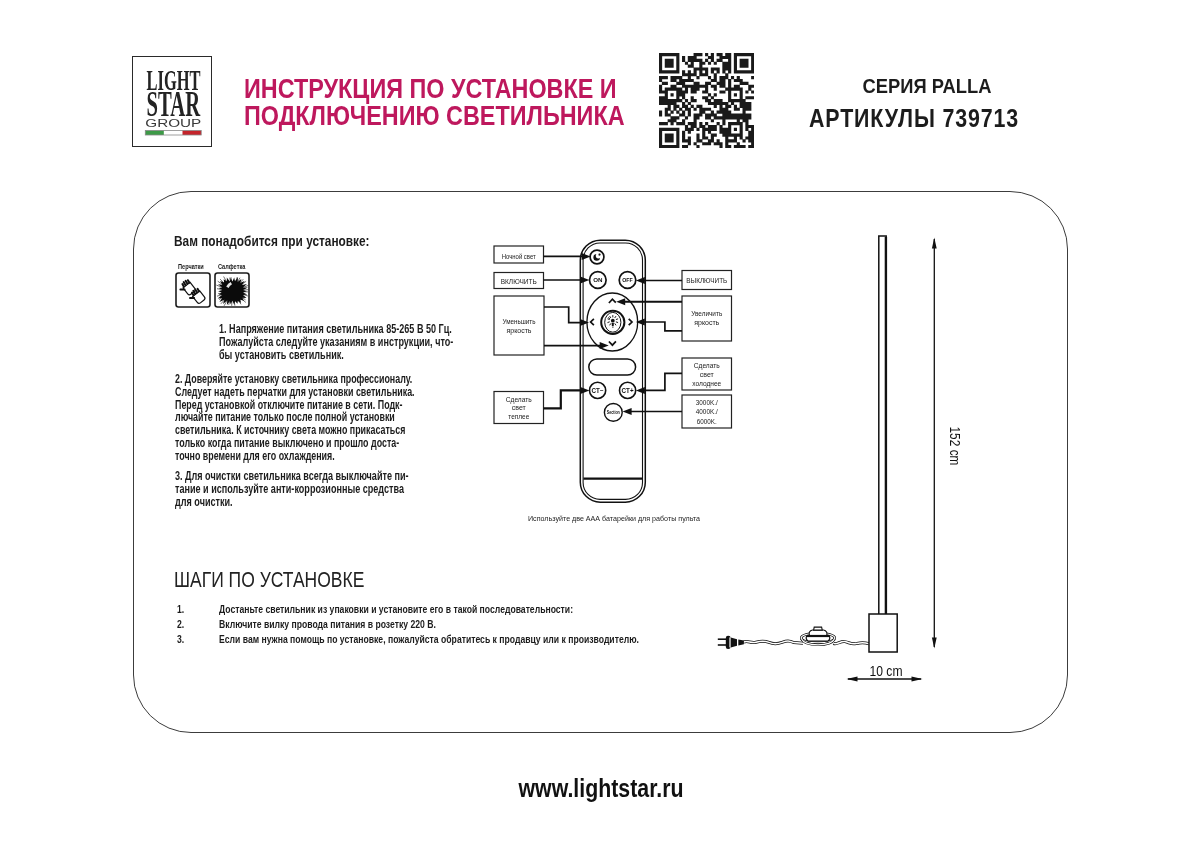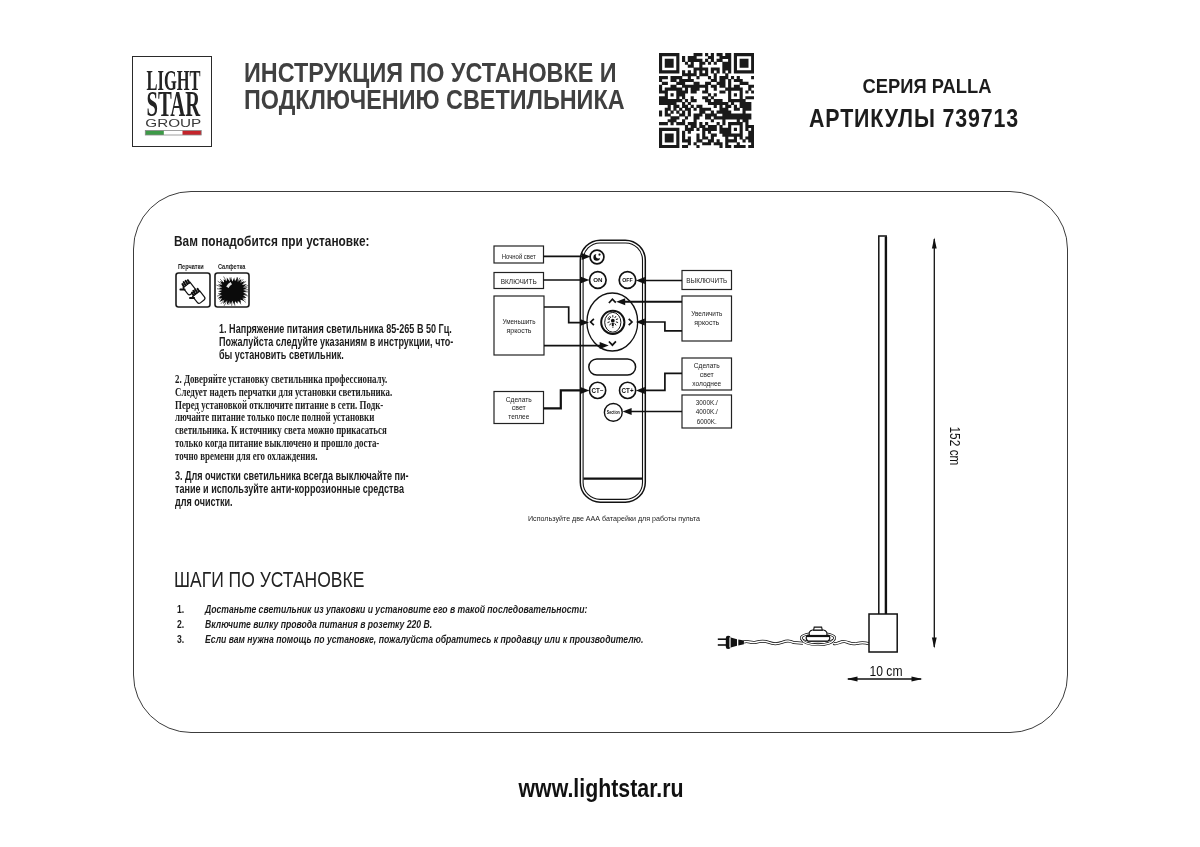--- a/index.html
+++ b/index.html
@@ -21,21 +21,21 @@
   </g>
 
   <g>
     <rect x="145.3" y="130.5" width="18.6" height="4.5" fill="#3d9a47"></rect>
     <rect x="163.9" y="130.5" width="18.6" height="4.5" fill="#fff"></rect>
     <rect x="182.5" y="130.5" width="18.7" height="4.5" fill="#c4242b"></rect>
     <rect x="145.3" y="130.5" width="55.9" height="4.5" fill="none" stroke="#888" stroke-width="0.8"></rect>
   </g>
 </svg>
 
-<div class="abs" style="left:243.5px;top:59px;font-weight:bold;color:#404040;">
+<div class="abs" style="left:243.5px;top:75px;font-weight:bold;color:#be185d;">
   <span class="cx" style="font-size:27.5px;line-height:27px;transform:scaleX(0.85);">ИНСТРУКЦИЯ ПО УСТАНОВКЕ И<br>ПОДКЛЮЧЕНИЮ СВЕТИЛЬНИКА</span>
 </div>
 
 <svg class="abs" style="left:659px;top:53px;" width="95" height="95" viewBox="0 0 94 94">
   <rect width="94" height="94" fill="#fff"></rect>
   <path fill="#1a1a1a" d="M0.00,0.00h20.19v3.10h-20.19zM34.18,0.00h8.80v3.10h-8.80zM45.58,0.00h3.10v3.10h-3.10zM51.27,0.00h3.10v3.10h-3.10zM56.97,0.00h5.95v3.10h-5.95zM65.52,0.00h5.95v3.10h-5.95zM74.06,0.00h20.19v3.10h-20.19zM0.00,2.85h3.10v3.10h-3.10zM17.09,2.85h3.10v3.10h-3.10zM22.79,2.85h3.10v3.10h-3.10zM28.48,2.85h8.80v3.10h-8.80zM48.42,2.85h5.95v3.10h-5.95zM59.82,2.85h11.64v3.10h-11.64zM74.06,2.85h3.10v3.10h-3.10zM91.15,2.85h3.10v3.10h-3.10zM0.00,5.70h3.10v3.10h-3.10zM5.70,5.70h8.80v3.10h-8.80zM17.09,5.70h3.10v3.10h-3.10zM22.79,5.70h3.10v3.10h-3.10zM28.48,5.70h14.49v3.10h-14.49zM45.58,5.70h3.10v3.10h-3.10zM51.27,5.70h3.10v3.10h-3.10zM56.97,5.70h5.95v3.10h-5.95zM68.36,5.70h3.10v3.10h-3.10zM74.06,5.70h3.10v3.10h-3.10zM79.76,5.70h8.80v3.10h-8.80zM91.15,5.70h3.10v3.10h-3.10zM0.00,8.55h3.10v3.10h-3.10zM5.70,8.55h8.80v3.10h-8.80zM17.09,8.55h3.10v3.10h-3.10zM25.64,8.55h3.10v3.10h-3.10zM31.33,8.55h3.10v3.10h-3.10zM39.88,8.55h5.95v3.10h-5.95zM48.42,8.55h3.10v3.10h-3.10zM54.12,8.55h3.10v3.10h-3.10zM62.67,8.55h8.80v3.10h-8.80zM74.06,8.55h3.10v3.10h-3.10zM79.76,8.55h8.80v3.10h-8.80zM91.15,8.55h3.10v3.10h-3.10zM0.00,11.39h3.10v3.10h-3.10zM5.70,11.39h8.80v3.10h-8.80zM17.09,11.39h3.10v3.10h-3.10zM28.48,11.39h5.95v3.10h-5.95zM39.88,11.39h3.10v3.10h-3.10zM62.67,11.39h8.80v3.10h-8.80zM74.06,11.39h3.10v3.10h-3.10zM79.76,11.39h8.80v3.10h-8.80zM91.15,11.39h3.10v3.10h-3.10zM0.00,14.24h3.10v3.10h-3.10zM17.09,14.24h3.10v3.10h-3.10zM34.18,14.24h14.49v3.10h-14.49zM51.27,14.24h8.80v3.10h-8.80zM62.67,14.24h8.80v3.10h-8.80zM74.06,14.24h3.10v3.10h-3.10zM91.15,14.24h3.10v3.10h-3.10zM0.00,17.09h20.19v3.10h-20.19zM22.79,17.09h3.10v3.10h-3.10zM28.48,17.09h3.10v3.10h-3.10zM34.18,17.09h3.10v3.10h-3.10zM39.88,17.09h3.10v3.10h-3.10zM45.58,17.09h3.10v3.10h-3.10zM51.27,17.09h3.10v3.10h-3.10zM56.97,17.09h3.10v3.10h-3.10zM62.67,17.09h3.10v3.10h-3.10zM68.36,17.09h3.10v3.10h-3.10zM74.06,17.09h20.19v3.10h-20.19zM22.79,19.94h14.49v3.10h-14.49zM39.88,19.94h8.80v3.10h-8.80zM54.12,19.94h3.10v3.10h-3.10zM65.52,19.94h3.10v3.10h-3.10zM0.00,22.79h8.80v3.10h-8.80zM11.39,22.79h11.64v3.10h-11.64zM28.48,22.79h3.10v3.10h-3.10zM37.03,22.79h3.10v3.10h-3.10zM48.42,22.79h3.10v3.10h-3.10zM54.12,22.79h3.10v3.10h-3.10zM59.82,22.79h8.80v3.10h-8.80zM71.21,22.79h3.10v3.10h-3.10zM76.91,22.79h3.10v3.10h-3.10zM91.15,22.79h3.10v3.10h-3.10zM0.00,25.64h3.10v3.10h-3.10zM11.39,25.64h5.95v3.10h-5.95zM19.94,25.64h14.49v3.10h-14.49zM51.27,25.64h5.95v3.10h-5.95zM59.82,25.64h5.95v3.10h-5.95zM68.36,25.64h3.10v3.10h-3.10zM74.06,25.64h8.80v3.10h-8.80zM2.85,28.48h5.95v3.10h-5.95zM17.09,28.48h8.80v3.10h-8.80zM34.18,28.48h5.95v3.10h-5.95zM45.58,28.48h5.95v3.10h-5.95zM56.97,28.48h8.80v3.10h-8.80zM68.36,28.48h3.10v3.10h-3.10zM79.76,28.48h8.80v3.10h-8.80zM0.00,31.33h3.10v3.10h-3.10zM11.39,31.33h5.95v3.10h-5.95zM22.79,31.33h25.89v3.10h-25.89zM51.27,31.33h5.95v3.10h-5.95zM59.82,31.33h5.95v3.10h-5.95zM68.36,31.33h3.10v3.10h-3.10zM74.06,31.33h5.95v3.10h-5.95zM88.30,31.33h5.95v3.10h-5.95zM0.00,34.18h3.10v3.10h-3.10zM5.70,34.18h17.34v3.10h-17.34zM25.64,34.18h3.10v3.10h-3.10zM31.33,34.18h8.80v3.10h-8.80zM45.58,34.18h3.10v3.10h-3.10zM54.12,34.18h3.10v3.10h-3.10zM65.52,34.18h17.34v3.10h-17.34zM88.30,34.18h3.10v3.10h-3.10zM0.00,37.03h8.80v3.10h-8.80zM17.09,37.03h11.64v3.10h-11.64zM31.33,37.03h5.95v3.10h-5.95zM42.73,37.03h5.95v3.10h-5.95zM59.82,37.03h5.95v3.10h-5.95zM68.36,37.03h3.10v3.10h-3.10zM79.76,37.03h3.10v3.10h-3.10zM85.45,37.03h3.10v3.10h-3.10zM91.15,37.03h3.10v3.10h-3.10zM5.70,39.88h3.10v3.10h-3.10zM11.39,39.88h3.10v3.10h-3.10zM17.09,39.88h8.80v3.10h-8.80zM48.42,39.88h3.10v3.10h-3.10zM54.12,39.88h3.10v3.10h-3.10zM68.36,39.88h3.10v3.10h-3.10zM74.06,39.88h3.10v3.10h-3.10zM79.76,39.88h3.10v3.10h-3.10zM0.00,42.73h8.80v3.10h-8.80zM17.09,42.73h3.10v3.10h-3.10zM22.79,42.73h3.10v3.10h-3.10zM31.33,42.73h3.10v3.10h-3.10zM42.73,42.73h5.95v3.10h-5.95zM51.27,42.73h3.10v3.10h-3.10zM68.36,42.73h3.10v3.10h-3.10zM79.76,42.73h3.10v3.10h-3.10zM85.45,42.73h8.80v3.10h-8.80zM0.00,45.58h23.04v3.10h-23.04zM25.64,45.58h3.10v3.10h-3.10zM31.33,45.58h5.95v3.10h-5.95zM45.58,45.58h5.95v3.10h-5.95zM54.12,45.58h8.80v3.10h-8.80zM68.36,45.58h17.34v3.10h-17.34zM0.00,48.42h17.34v3.10h-17.34zM22.79,48.42h3.10v3.10h-3.10zM28.48,48.42h3.10v3.10h-3.10zM48.42,48.42h20.19v3.10h-20.19zM71.21,48.42h3.10v3.10h-3.10zM79.76,48.42h11.64v3.10h-11.64zM8.55,51.27h3.10v3.10h-3.10zM14.24,51.27h5.95v3.10h-5.95zM22.79,51.27h5.95v3.10h-5.95zM31.33,51.27h3.10v3.10h-3.10zM37.03,51.27h5.95v3.10h-5.95zM54.12,51.27h3.10v3.10h-3.10zM59.82,51.27h3.10v3.10h-3.10zM65.52,51.27h5.95v3.10h-5.95zM74.06,51.27h3.10v3.10h-3.10zM79.76,51.27h11.64v3.10h-11.64zM5.70,54.12h5.95v3.10h-5.95zM14.24,54.12h3.10v3.10h-3.10zM19.94,54.12h3.10v3.10h-3.10zM25.64,54.12h5.95v3.10h-5.95zM34.18,54.12h3.10v3.10h-3.10zM39.88,54.12h11.64v3.10h-11.64zM59.82,54.12h8.80v3.10h-8.80zM74.06,54.12h5.95v3.10h-5.95zM82.61,54.12h8.80v3.10h-8.80zM0.00,56.97h3.10v3.10h-3.10zM5.70,56.97h3.10v3.10h-3.10zM11.39,56.97h3.10v3.10h-3.10zM17.09,56.97h3.10v3.10h-3.10zM22.79,56.97h3.10v3.10h-3.10zM28.48,56.97h3.10v3.10h-3.10zM39.88,56.97h5.95v3.10h-5.95zM51.27,56.97h3.10v3.10h-3.10zM56.97,56.97h14.49v3.10h-14.49zM82.61,56.97h3.10v3.10h-3.10zM0.00,59.82h3.10v3.10h-3.10zM5.70,59.82h5.95v3.10h-5.95zM19.94,59.82h5.95v3.10h-5.95zM28.48,59.82h3.10v3.10h-3.10zM34.18,59.82h8.80v3.10h-8.80zM45.58,59.82h11.64v3.10h-11.64zM62.67,59.82h28.73v3.10h-28.73zM11.39,62.67h8.80v3.10h-8.80zM25.64,62.67h3.10v3.10h-3.10zM34.18,62.67h5.95v3.10h-5.95zM45.58,62.67h5.95v3.10h-5.95zM54.12,62.67h37.28v3.10h-37.28zM8.55,65.52h8.80v3.10h-8.80zM22.79,65.52h3.10v3.10h-3.10zM34.18,65.52h3.10v3.10h-3.10zM51.27,65.52h3.10v3.10h-3.10zM62.67,65.52h3.10v3.10h-3.10zM76.91,65.52h3.10v3.10h-3.10zM82.61,65.52h5.95v3.10h-5.95zM0.00,68.36h8.80v3.10h-8.80zM11.39,68.36h3.10v3.10h-3.10zM17.09,68.36h8.80v3.10h-8.80zM28.48,68.36h8.80v3.10h-8.80zM39.88,68.36h3.10v3.10h-3.10zM45.58,68.36h3.10v3.10h-3.10zM56.97,68.36h3.10v3.10h-3.10zM62.67,68.36h3.10v3.10h-3.10zM68.36,68.36h14.49v3.10h-14.49zM85.45,68.36h3.10v3.10h-3.10zM25.64,71.21h3.10v3.10h-3.10zM31.33,71.21h5.95v3.10h-5.95zM39.88,71.21h5.95v3.10h-5.95zM48.42,71.21h8.80v3.10h-8.80zM59.82,71.21h3.10v3.10h-3.10zM68.36,71.21h3.10v3.10h-3.10zM79.76,71.21h3.10v3.10h-3.10zM85.45,71.21h8.80v3.10h-8.80zM0.00,74.06h20.19v3.10h-20.19zM25.64,74.06h8.80v3.10h-8.80zM37.03,74.06h3.10v3.10h-3.10zM42.73,74.06h14.49v3.10h-14.49zM59.82,74.06h11.64v3.10h-11.64zM74.06,74.06h3.10v3.10h-3.10zM79.76,74.06h3.10v3.10h-3.10zM85.45,74.06h3.10v3.10h-3.10zM91.15,74.06h3.10v3.10h-3.10zM0.00,76.91h3.10v3.10h-3.10zM17.09,76.91h3.10v3.10h-3.10zM22.79,76.91h3.10v3.10h-3.10zM28.48,76.91h3.10v3.10h-3.10zM42.73,76.91h3.10v3.10h-3.10zM48.42,76.91h3.10v3.10h-3.10zM59.82,76.91h11.64v3.10h-11.64zM79.76,76.91h3.10v3.10h-3.10zM88.30,76.91h5.95v3.10h-5.95zM0.00,79.76h3.10v3.10h-3.10zM5.70,79.76h8.80v3.10h-8.80zM17.09,79.76h3.10v3.10h-3.10zM22.79,79.76h3.10v3.10h-3.10zM37.03,79.76h3.10v3.10h-3.10zM42.73,79.76h3.10v3.10h-3.10zM51.27,79.76h5.95v3.10h-5.95zM62.67,79.76h20.19v3.10h-20.19zM88.30,79.76h5.95v3.10h-5.95zM0.00,82.61h3.10v3.10h-3.10zM5.70,82.61h8.80v3.10h-8.80zM17.09,82.61h3.10v3.10h-3.10zM22.79,82.61h3.10v3.10h-3.10zM28.48,82.61h3.10v3.10h-3.10zM37.03,82.61h3.10v3.10h-3.10zM42.73,82.61h5.95v3.10h-5.95zM51.27,82.61h3.10v3.10h-3.10zM65.52,82.61h3.10v3.10h-3.10zM74.06,82.61h3.10v3.10h-3.10zM79.76,82.61h3.10v3.10h-3.10zM85.45,82.61h8.80v3.10h-8.80zM0.00,85.45h3.10v3.10h-3.10zM5.70,85.45h8.80v3.10h-8.80zM17.09,85.45h3.10v3.10h-3.10zM22.79,85.45h8.80v3.10h-8.80zM37.03,85.45h5.95v3.10h-5.95zM48.42,85.45h5.95v3.10h-5.95zM56.97,85.45h3.10v3.10h-3.10zM65.52,85.45h11.64v3.10h-11.64zM82.61,85.45h3.10v3.10h-3.10zM88.30,85.45h5.95v3.10h-5.95zM0.00,88.30h3.10v3.10h-3.10zM17.09,88.30h3.10v3.10h-3.10zM28.48,88.30h3.10v3.10h-3.10zM34.18,88.30h3.10v3.10h-3.10zM42.73,88.30h8.80v3.10h-8.80zM54.12,88.30h8.80v3.10h-8.80zM65.52,88.30h3.10v3.10h-3.10zM76.91,88.30h3.10v3.10h-3.10zM91.15,88.30h3.10v3.10h-3.10zM0.00,91.15h20.19v3.10h-20.19zM22.79,91.15h5.95v3.10h-5.95zM37.03,91.15h3.10v3.10h-3.10zM59.82,91.15h3.10v3.10h-3.10zM65.52,91.15h5.95v3.10h-5.95zM74.06,91.15h11.64v3.10h-11.64zM88.30,91.15h5.95v3.10h-5.95z"></path>
 </svg>
 
 <div class="abs" style="left:927px;top:74.6px;width:0;overflow:visible;">
   <span class="cx" style="font-size:20px;font-weight:bold;transform:scaleX(0.917) translateX(-50%);">СЕРИЯ PALLA</span>
@@ -106,37 +106,37 @@
   <g fill="#0b0b0b">
     <path d="M32.7 19.2 L29.1 20.4 L33.2 22.6 L29.1 23.0 L32.5 26.1 L28.5 25.7 L29.9 28.8 L26.4 27.7 L27.1 31.0 L23.8 28.9 L23.5 31.8 L21.1 29.3 L20.2 32.8 L18.4 28.7 L16.7 32.2 L15.8 29.2 L12.9 32.9 L13.2 28.5 L9.0 32.0 L10.3 27.8 L5.4 30.0 L8.1 25.9 L3.7 26.4 L7.9 23.0 L4.7 22.4 L7.6 20.4 L4.2 19.2 L8.2 18.0 L4.6 16.0 L8.1 15.5 L4.1 12.2 L8.3 12.7 L6.1 9.0 L10.1 10.4 L9.7 7.3 L12.9 9.3 L12.8 5.4 L15.8 9.4 L16.7 5.9 L18.4 9.5 L20.2 5.6 L21.0 9.3 L24.0 5.2 L23.7 9.7 L27.4 7.0 L26.4 10.7 L30.7 9.0 L28.1 12.9 L32.9 12.1 L28.9 15.4 L33.9 15.6 L29.2 18.0Z"></path>
   </g>
   <path d="M12.2 14.5 q1.8-3.4 4.4-4.6 l1.4 2.4 q-2.6 1.6-3.4 3.8 z" fill="#fff" opacity="0.9"></path>
 </svg>
 
 <div class="abs" style="left:174.6px;top:323px;margin-left:44px;">
 <span class="cx" style="font-size:12.6px;line-height:12.8px;font-weight:bold;transform:scaleX(0.72);">1. Напряжение питания светильника 85-265 В 50 Гц.<br>Пожалуйста следуйте указаниям в  инструкции, что-<br>бы установить светильник.</span>
 </div>
 
-<div class="abs" style="left:174.6px;top:373px;font-family:Liberation Serif, serif;">
+<div class="abs" style="left:174.6px;top:373px;">
 <span class="cx" style="font-size:12.6px;line-height:12.8px;font-weight:bold;transform:scaleX(0.705);">2. Доверяйте установку светильника профессионалу.<br>Следует надеть перчатки для установки светильника.<br>Перед установкой отключите питание в сети. Подк-<br>лючайте питание только после полной установки<br>светильника. К источнику света можно прикасаться<br>только когда питание выключено и прошло доста-<br>точно времени для его охлаждения.</span>
 </div>
 
 <div class="abs" style="left:174.6px;top:470px;">
 <span class="cx" style="font-size:12.6px;line-height:12.8px;font-weight:bold;transform:scaleX(0.72);">3. Для очистки светильника всегда выключайте пи-<br>тание и используйте анти-коррозионные средства<br>для очистки.</span>
 </div>
 
 <div class="abs" style="left:173.8px;top:567px;text-align:center;">
   <span class="cx" style="font-size:22px;font-weight:normal;color:#222;transform:scaleX(0.795);">ШАГИ ПО УСТАНОВКЕ</span>
 </div>
 
 <div class="abs" style="left:177px;top:602px;">
 <span class="cx" style="font-size:11.5px;line-height:15.2px;font-weight:bold;transform:scaleX(0.75);">1.<br>2.<br>3.</span>
 </div>
 
-<div class="abs" style="left:205px;top:602px;font-style:italic;">
+<div class="abs" style="left:219px;top:602px;">
 <span class="cx" style="font-size:11.5px;line-height:15.2px;font-weight:bold;transform:scaleX(0.75);">Достаньте светильник из упаковки и установите его в такой последовательности:<br>Включите вилку провода питания в розетку 220 В.<br>Если вам нужна помощь по установке, пожалуйста обратитесь к продавцу или к производителю.</span>
 </div>
 
 <div class="abs" style="left:600.8px;top:773.5px;width:0;overflow:visible;">
   <span class="cx" style="font-size:25px;font-weight:bold;color:#111;transform:scaleX(0.853) translateX(-50%);">www.lightstar.ru</span>
 </div>
 
 <svg class="abs" style="left:480px;top:225px;" width="500" height="475" viewBox="480 225 500 475">
 
 <g fill="none" stroke="#111">

